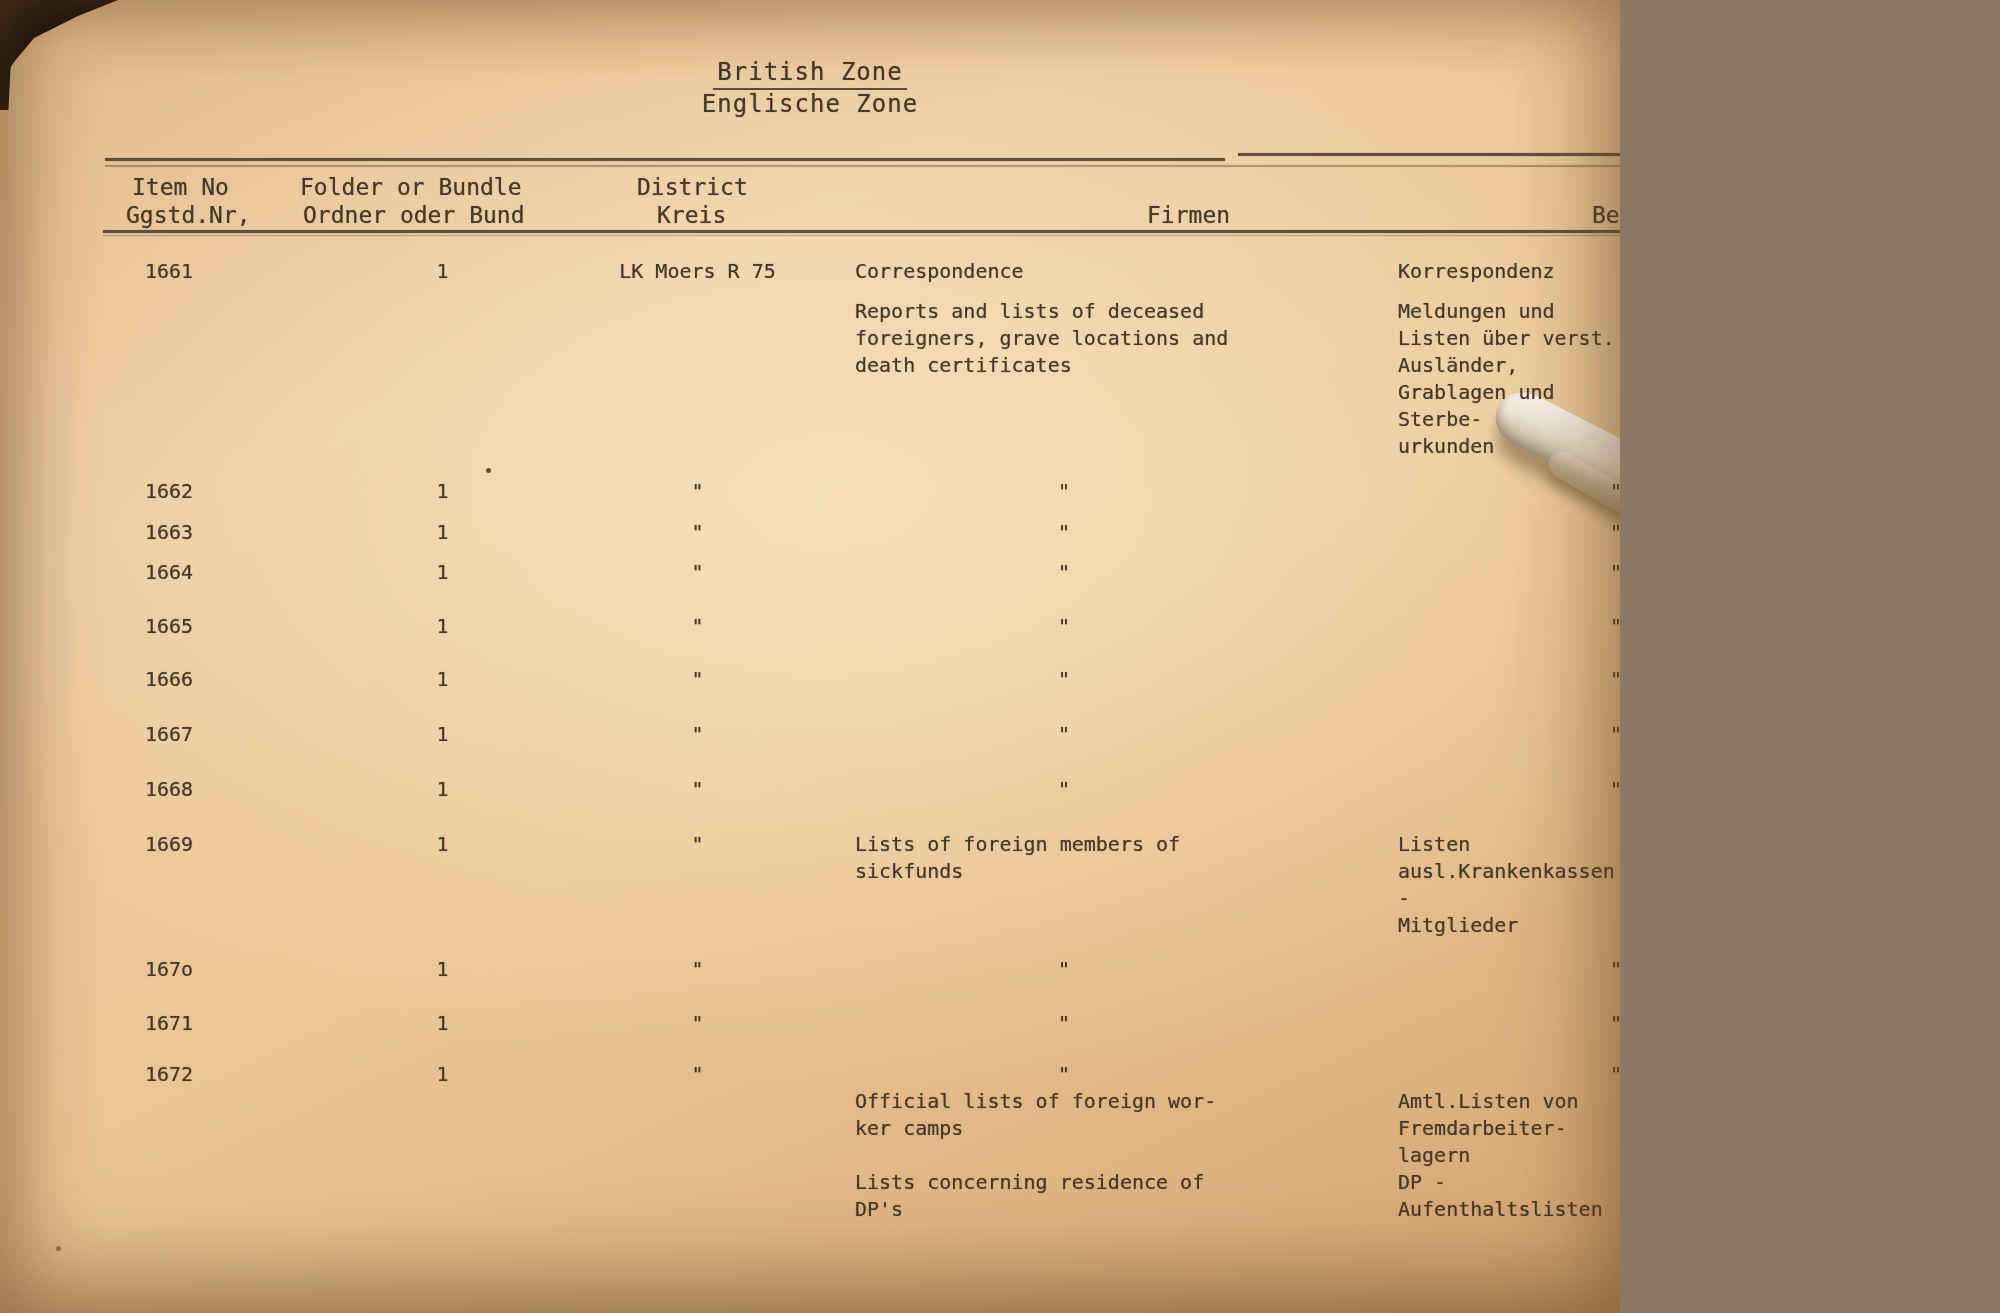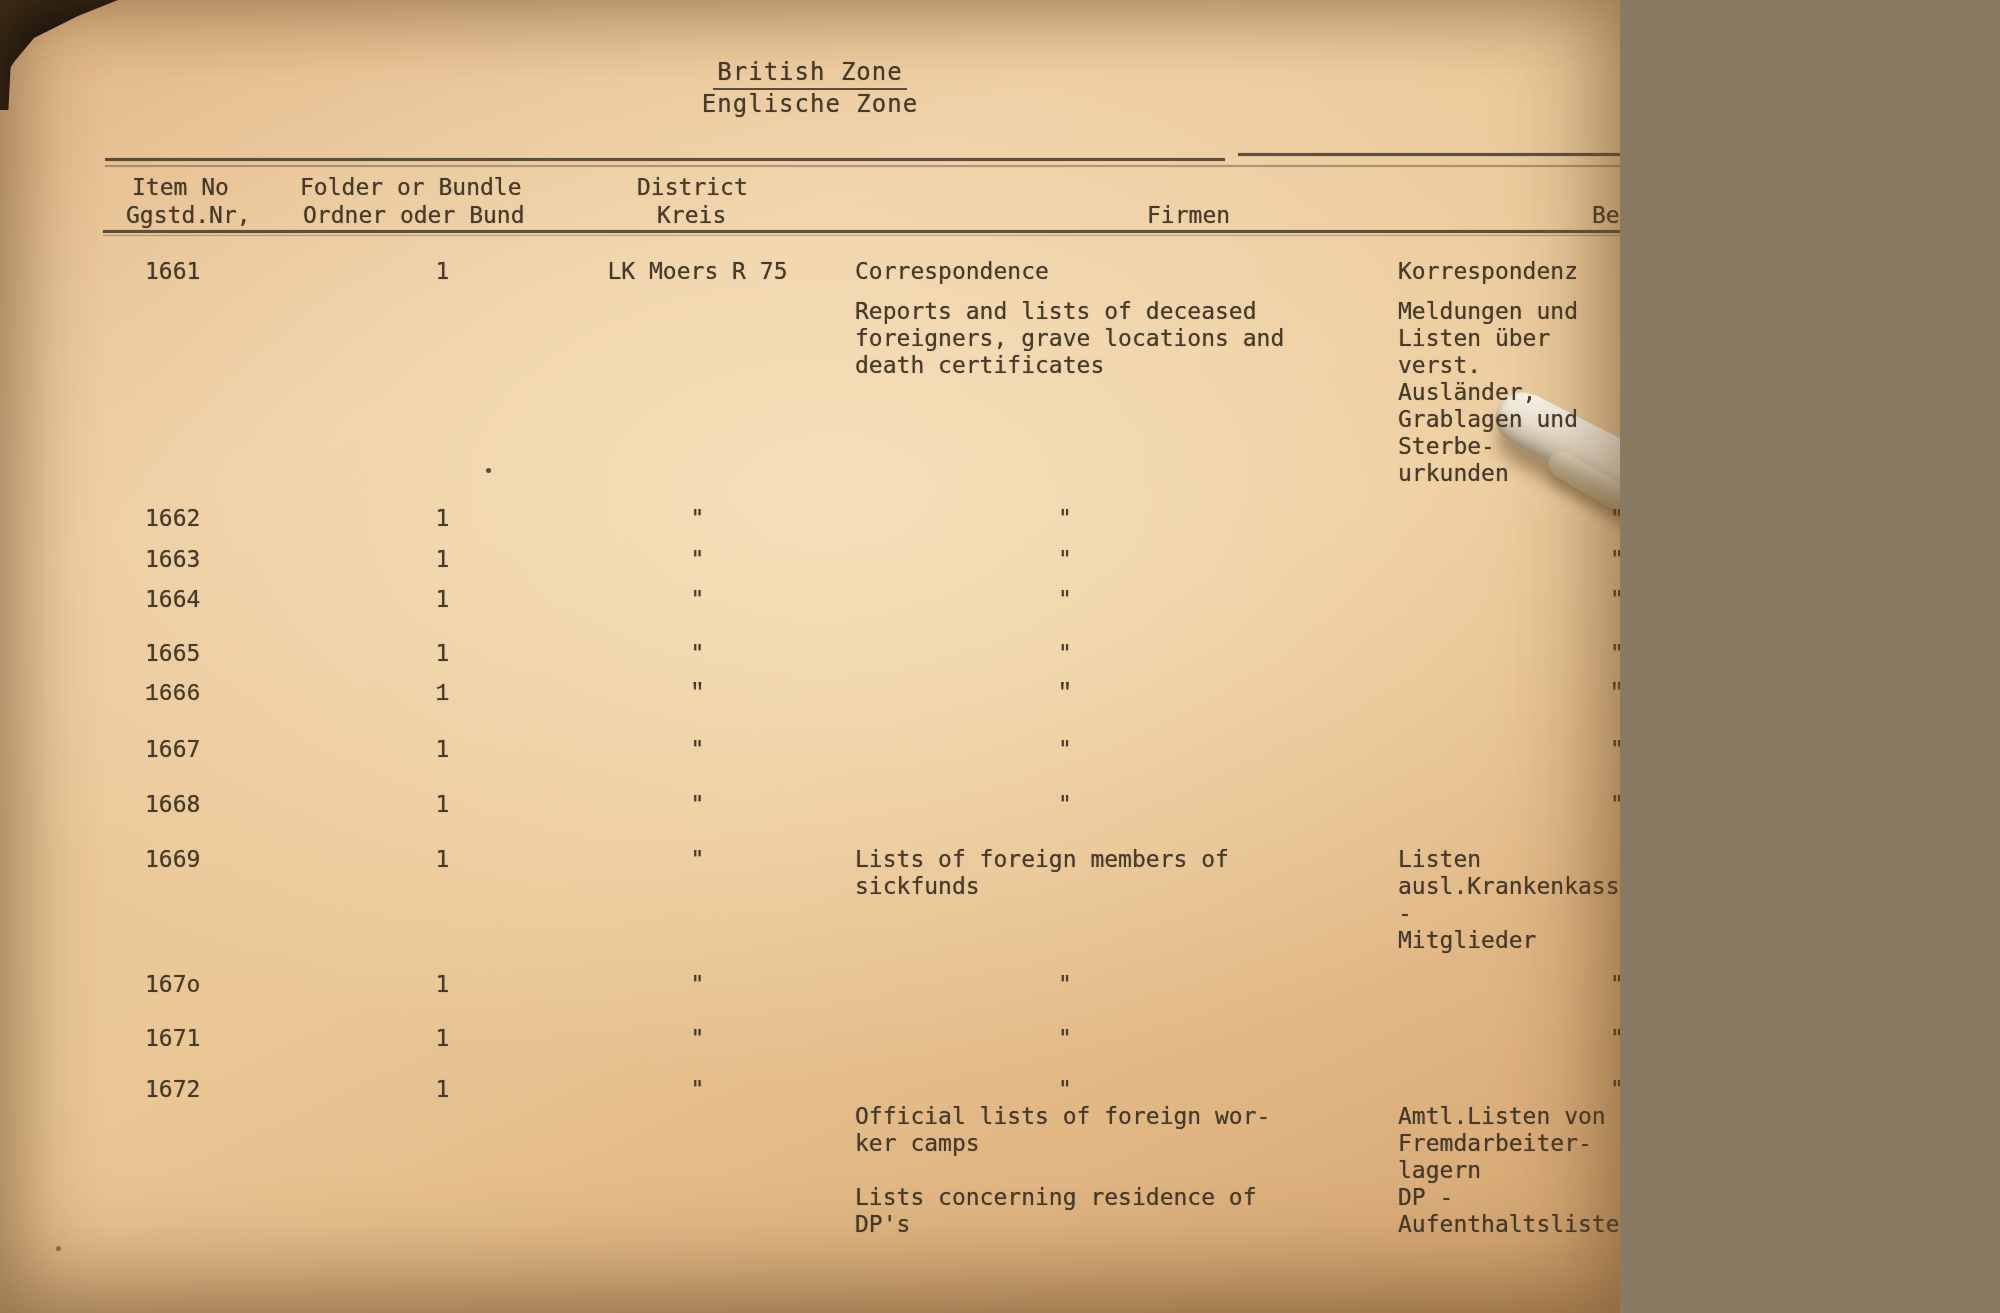--- a/index.html
+++ b/index.html
@@ -23,21 +23,21 @@
   
   .title-wrap{position:absolute;left:0;right:0;top:58px;text-align:center;font-size:24px;letter-spacing:1px;}
   .title-en{display:inline-block;border-bottom:2px solid rgba(64,54,42,.85);padding:0 4px 2px 4px;}
   .title-de{margin-top:4px;}
   .pageno{position:absolute;left:1768px;top:90px;font-size:30px;letter-spacing:9px;color:#4a3f30;}
   
   .rule{position:absolute;background:rgba(62,52,40,.82);box-shadow:0 0 1px rgba(62,52,40,.7);}
   
   .colhead{position:absolute;font-size:23px;white-space:nowrap;}
   
-  .rows{position:absolute;left:0;right:0;top:246px;font-size:23px;line-height:27px;}
+  .rows{position:absolute;left:0;right:0;top:246px;font-size:20px;line-height:27px;}
   .line{display:grid;grid-template-columns:320px 245px 265px 560px auto;}
   .c{white-space:pre-line;}
   .item{padding-left:145px;}
   .folder{text-align:center;}
   .district{text-align:center;}
   .subject{padding-left:25px;}
   .betreff{padding-left:8px;}
   .subject.dq{padding-left:228px;}
   .betreff.dq{padding-left:220px;}
   
@@ -145,21 +145,21 @@
     </div>
 
     <div class="line" style="margin-top:27px;">
       <span class="c item">1665</span>
       <span class="c folder">1</span>
       <span class="c district">"</span>
       <span class="c subject dq">"</span>
       <span class="c betreff dq">"</span>
     </div>
 
-    <div class="line" style="margin-top:14px;font-family:Liberation Mono, monospace;">
+    <div class="line" style="margin-top:26px;">
       <span class="c item">1666</span>
       <span class="c folder">1</span>
       <span class="c district">"</span>
       <span class="c subject dq">"</span>
       <span class="c betreff dq">"</span>
     </div>
 
     <div class="line" style="margin-top:28px;">
       <span class="c item">1667</span>
       <span class="c folder">1</span>

